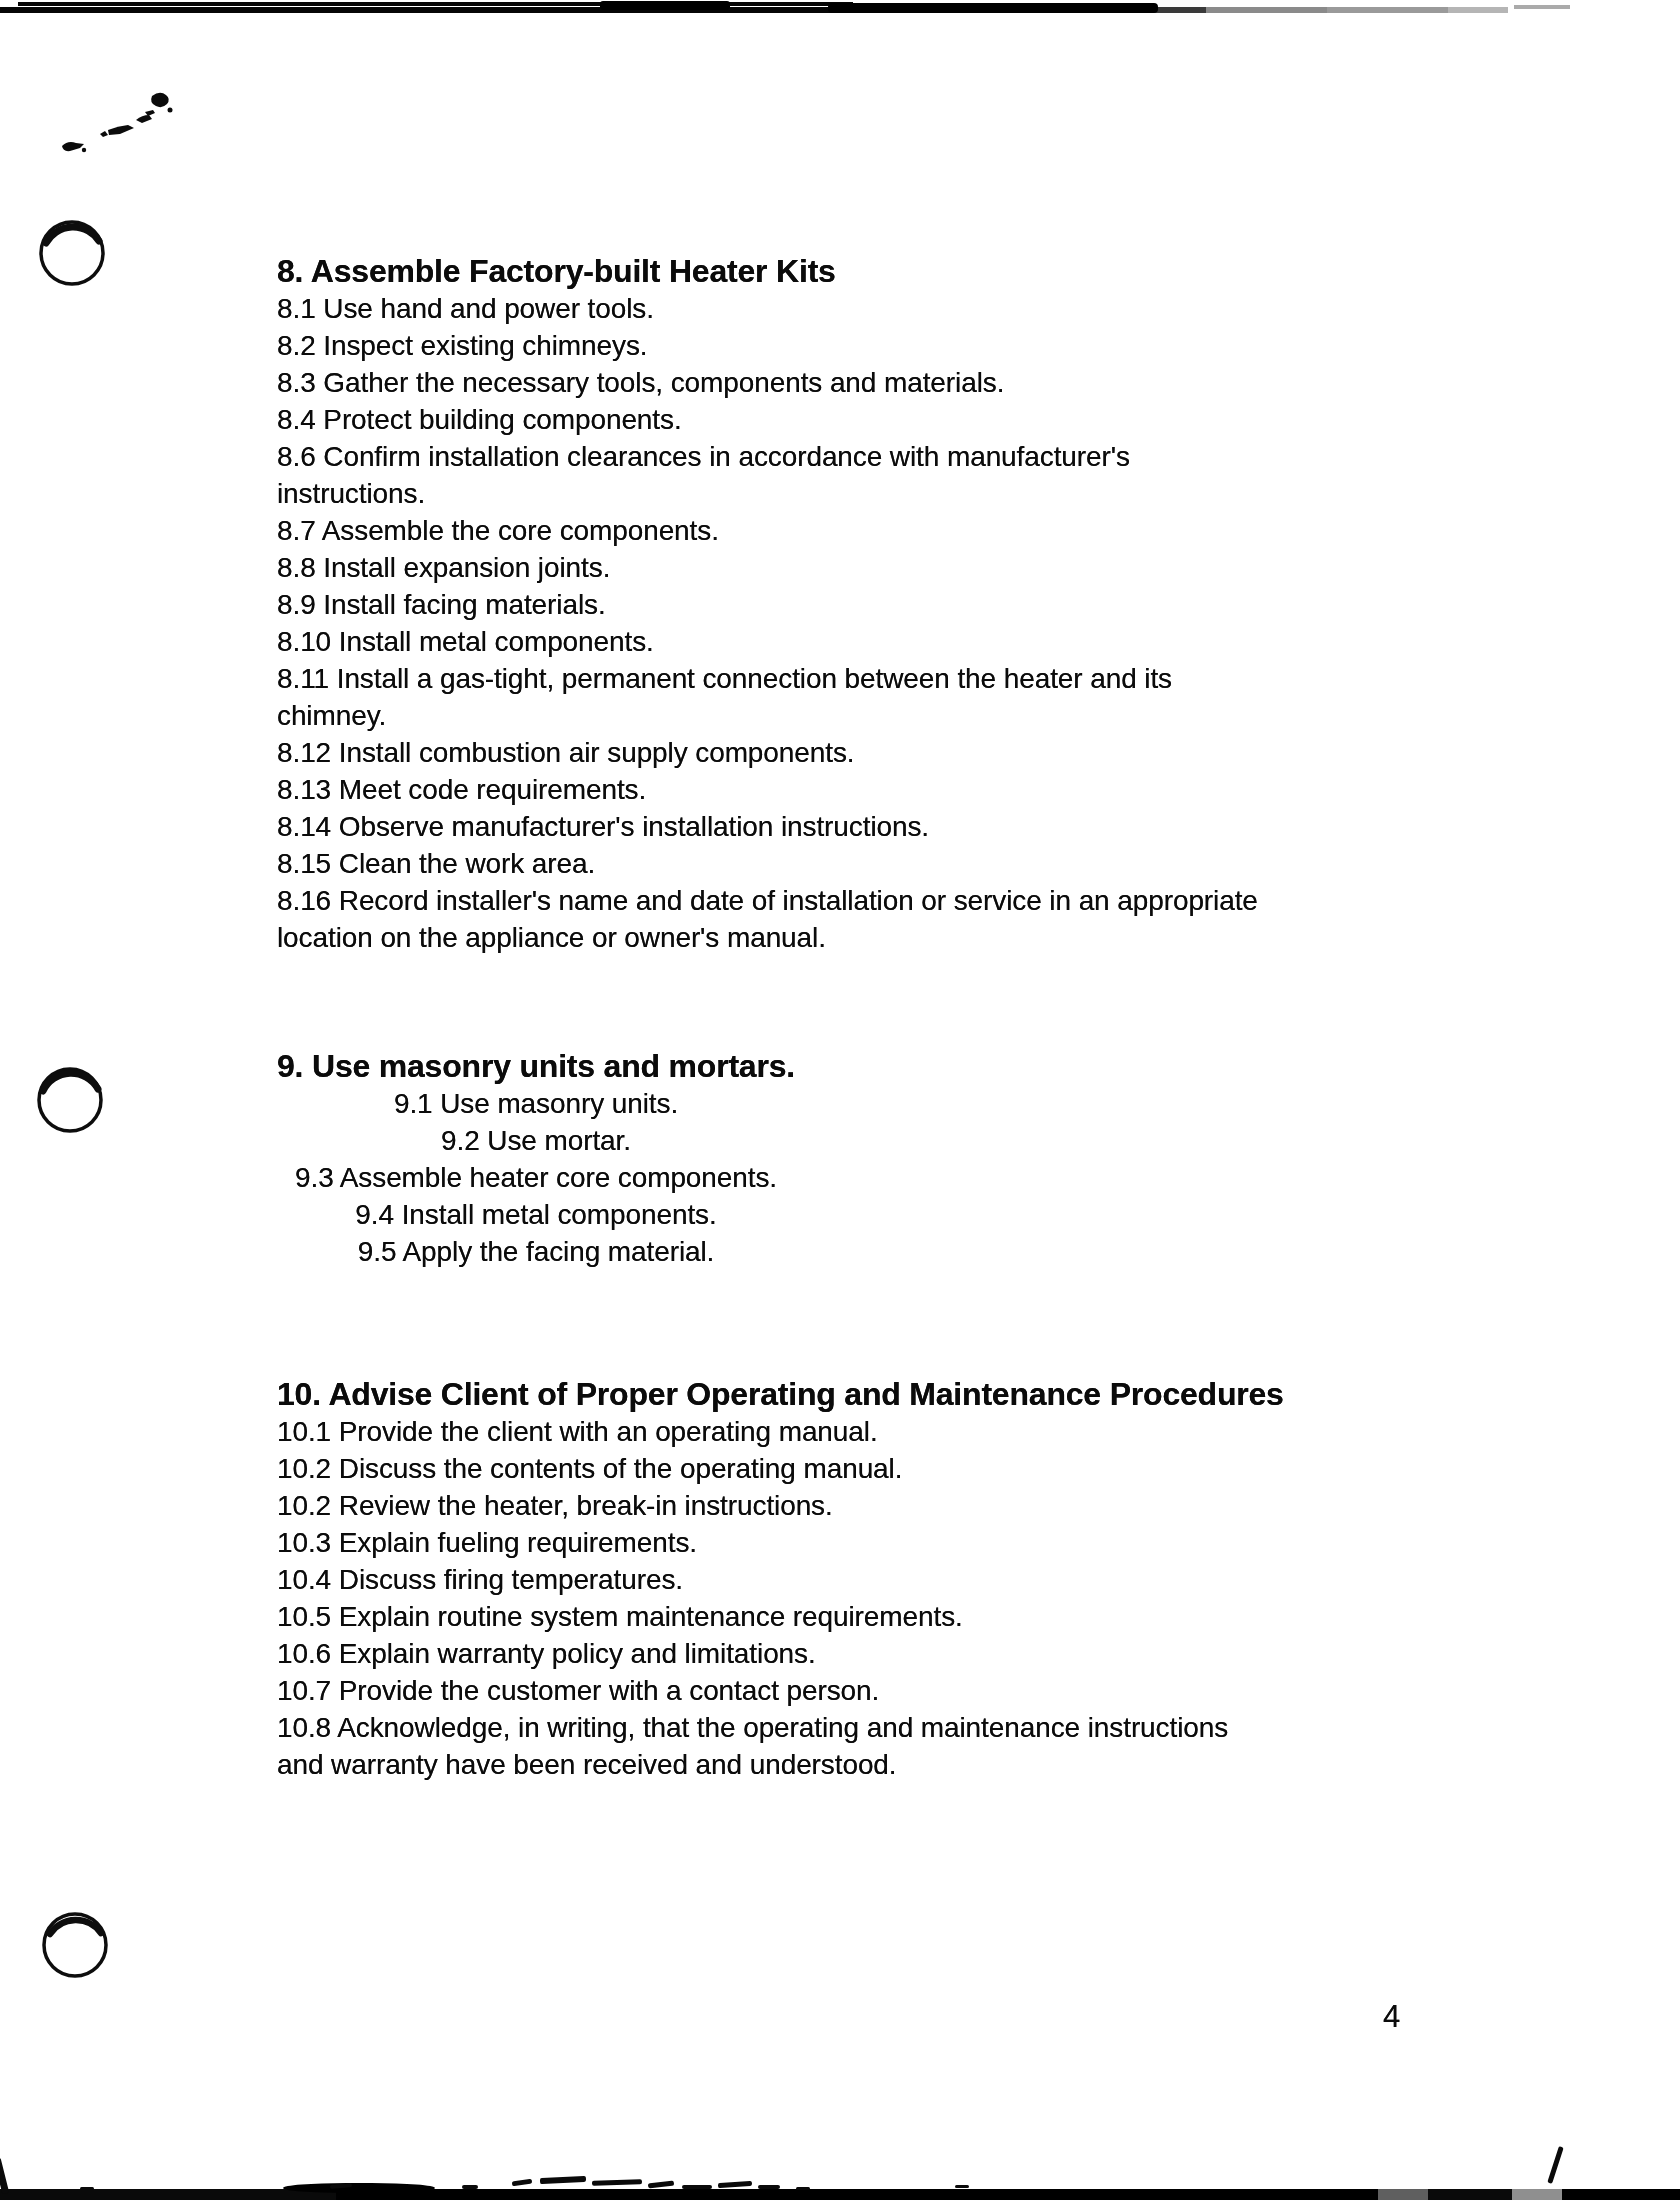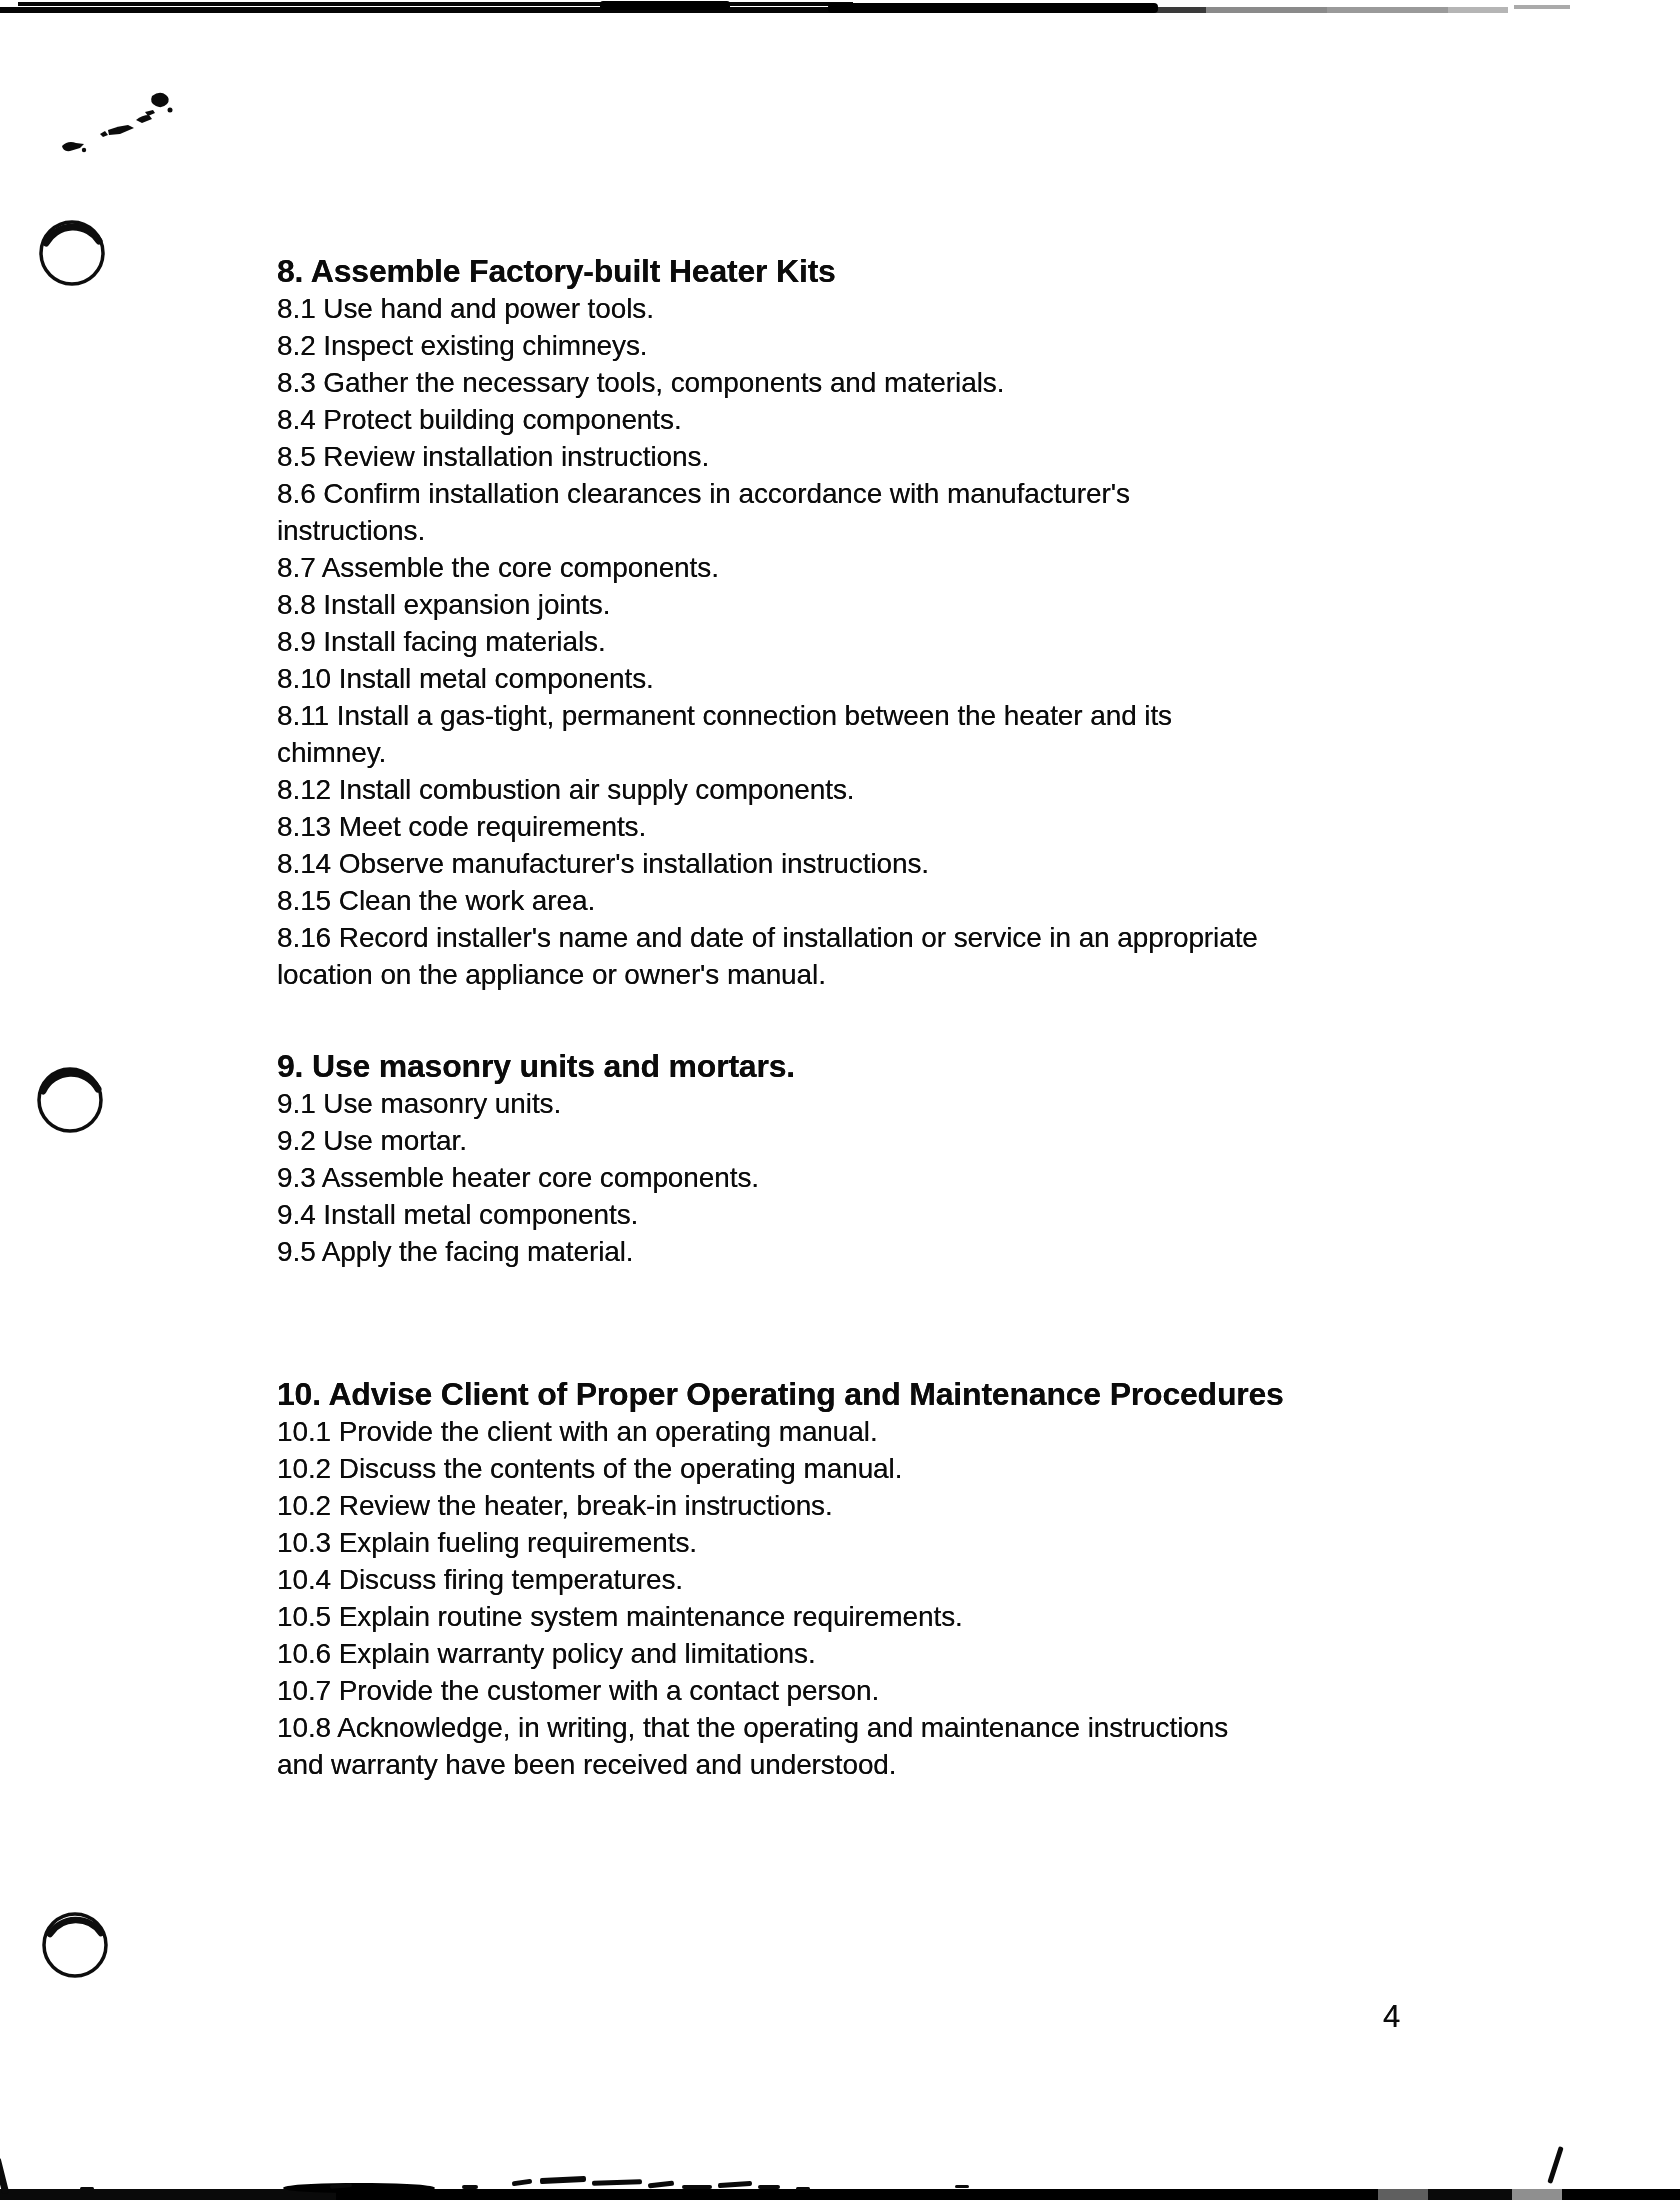--- a/index.html
+++ b/index.html
@@ -17,21 +17,21 @@
     font-size:32px;font-weight:bold;line-height:37px;
     letter-spacing:-0.2px;white-space:pre-line;
     text-shadow:0 0 0.6px rgba(0,0,0,0.85);
   }
   .line{
     font-size:28px;line-height:37px;
     letter-spacing:-0.1px;white-space:pre-line;
     text-shadow:0 0 0.5px rgba(0,0,0,0.75);
   }
   #section-8{top:253px;}
-  #section-9{top:1048px;}
+  #section-9{top:1048px;text-align:center;}
   #section-10{top:1376px;}
   .page-number{
     position:absolute;left:1383px;top:2001px;
     font-size:31px;line-height:31px;
     text-shadow:0 0 0.5px rgba(0,0,0,0.75);
   }
   .hole{position:absolute;width:78px;height:78px;}
   #hole-1{left:33px;top:214px;}
   #hole-2{left:31px;top:1061px;}
   #hole-3{left:36px;top:1906px;}
@@ -103,21 +103,20 @@
     <circle cx="39" cy="39" r="31" fill="none" stroke="#0d0d0d" stroke-width="3.5"></circle>
     <path d="M14 28 A31 31 0 0 1 65 27" fill="none" stroke="#0d0d0d" stroke-width="6.5" stroke-linecap="round"></path>
   </svg>
 
   <div class="section" id="section-8">
     <div class="heading">8. Assemble Factory-built Heater Kits</div>
     <div class="line">8.1 Use hand and power tools.</div>
     <div class="line">8.2 Inspect existing chimneys.</div>
     <div class="line">8.3 Gather the necessary tools, components and materials.</div>
     <div class="line">8.4 Protect building components.</div>
-    <div class="line">8.5 Review installation instructions.</div>
     <div class="line">8.6 Confirm installation clearances in accordance with manufacturer's
 instructions.</div>
     <div class="line">8.7 Assemble the core components.</div>
     <div class="line">8.8 Install expansion joints.</div>
     <div class="line">8.9 Install facing materials.</div>
     <div class="line">8.10 Install metal components.</div>
     <div class="line">8.11 Install a gas-tight, permanent connection between the heater and its
 chimney.</div>
     <div class="line">8.12 Install combustion air supply components.</div>
     <div class="line">8.13 Meet code requirements.</div>

